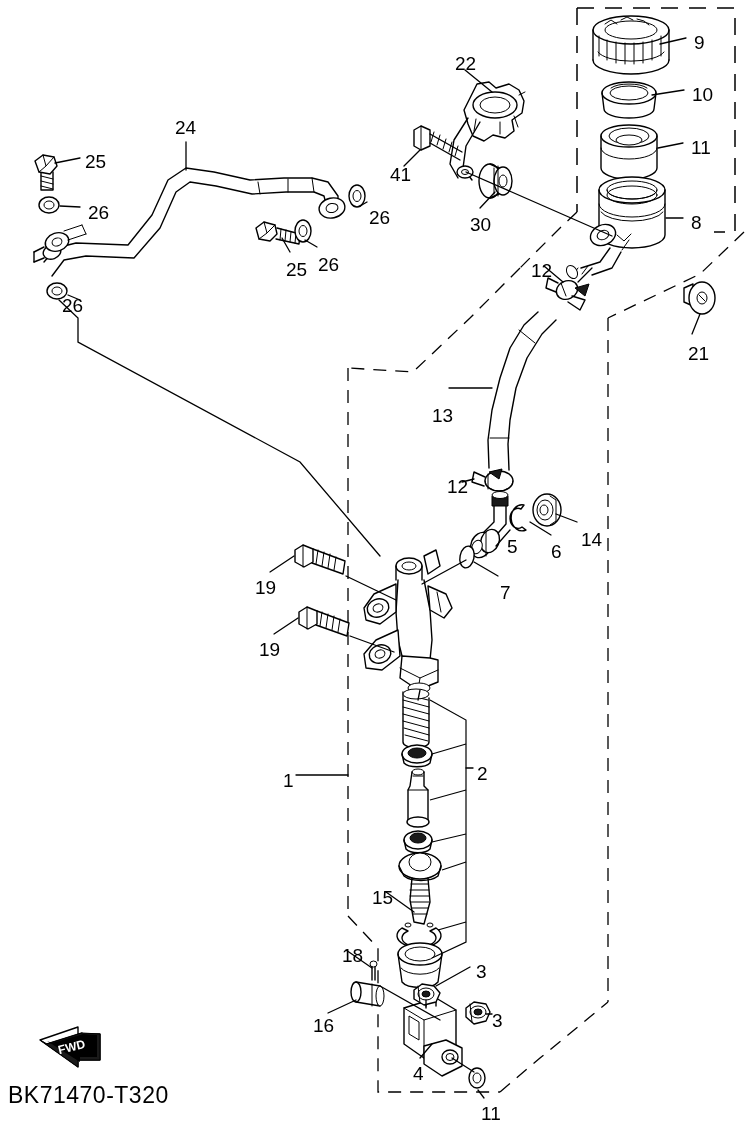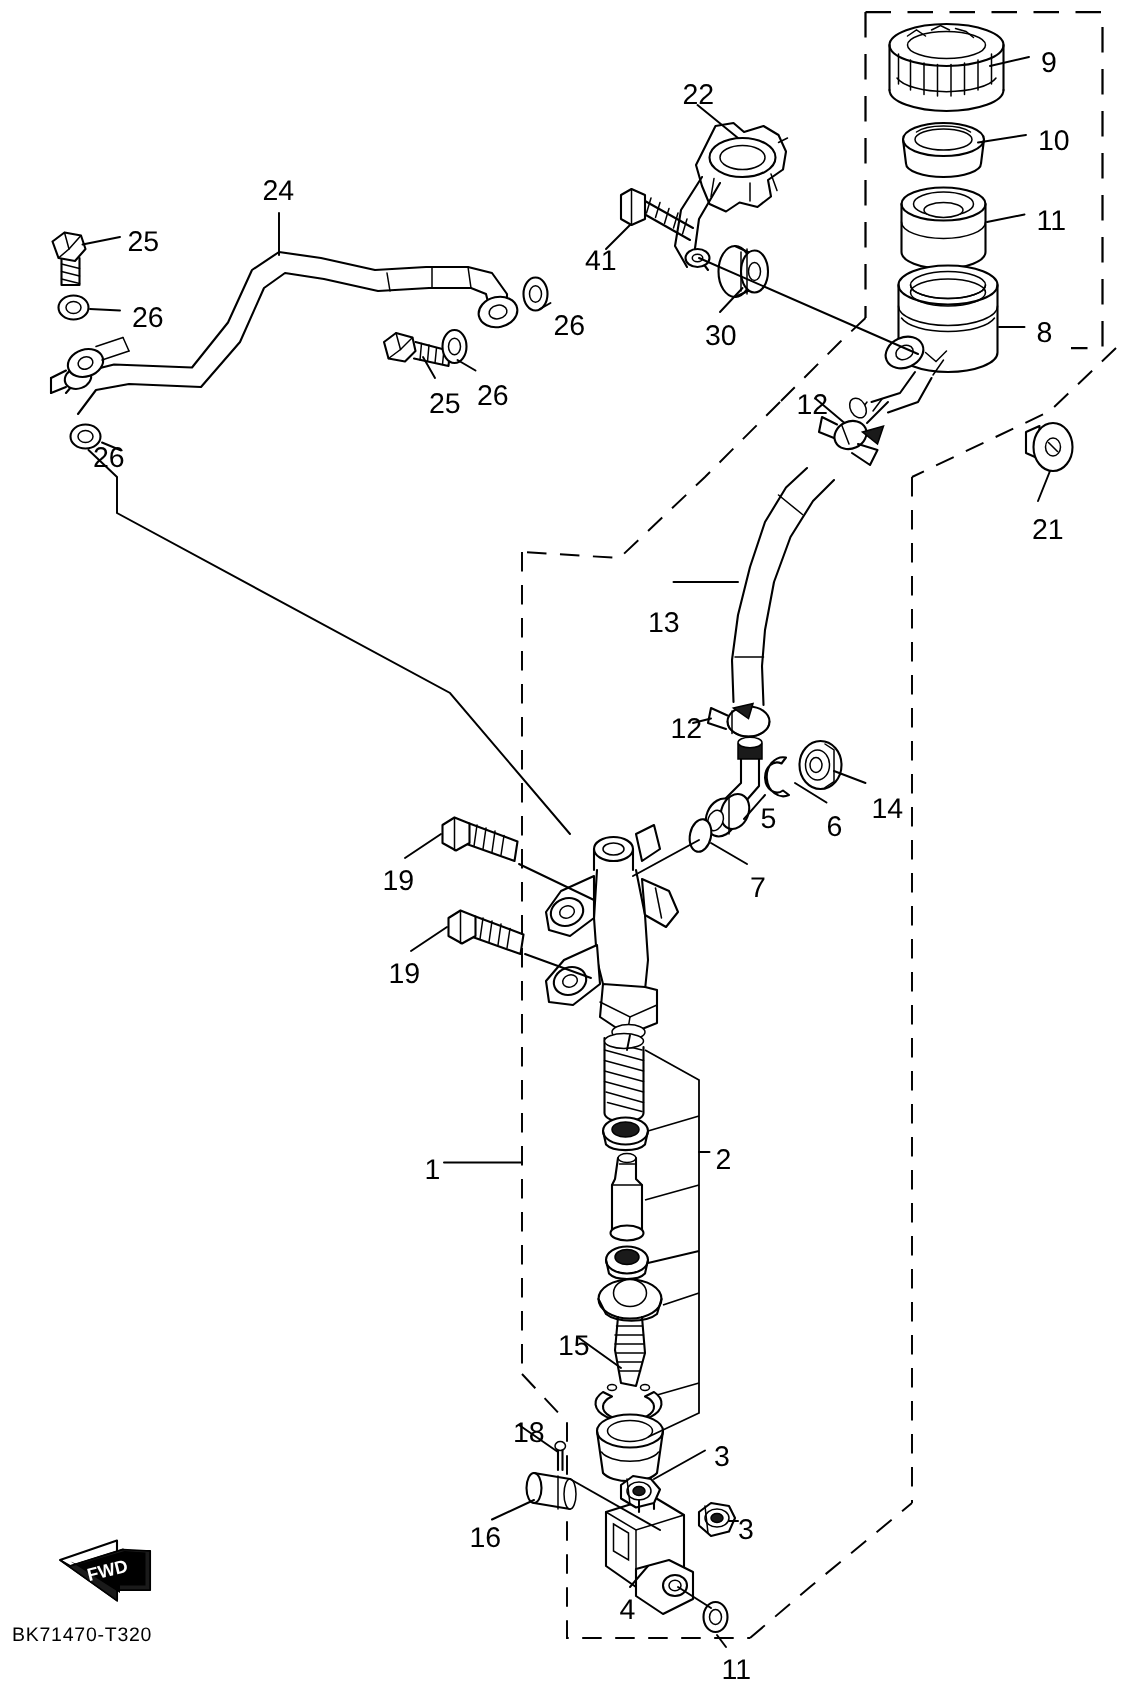--- a/index.html
+++ b/index.html
@@ -10,21 +10,21 @@
   }
   #stage{position:absolute;left:0;top:0;width:748px;height:1124px;background:#fff;}
   #svgroot{position:absolute;left:0;top:0;}
   .callout{
     position:absolute;color:#000;font-size:19px;line-height:19px;
     font-family:"Liberation Sans", sans-serif;letter-spacing:0px;
     white-space:nowrap;user-select:none;
   }
   #partcode{
     position:absolute;left:8px;top:1082px;color:#000;
-    font-size:13px;letter-spacing:0.5px;font-family:"Liberation Sans", sans-serif;
+    font-size:23px;letter-spacing:0.5px;font-family:"Liberation Sans", sans-serif;
   }
   .fwdlabel{
     position:absolute;font-size:12px;font-weight:bold;color:#fff;
     font-family:"Liberation Sans", sans-serif;
   }
 </style>
 </head>
 <body>
 
 <div id="stage">

